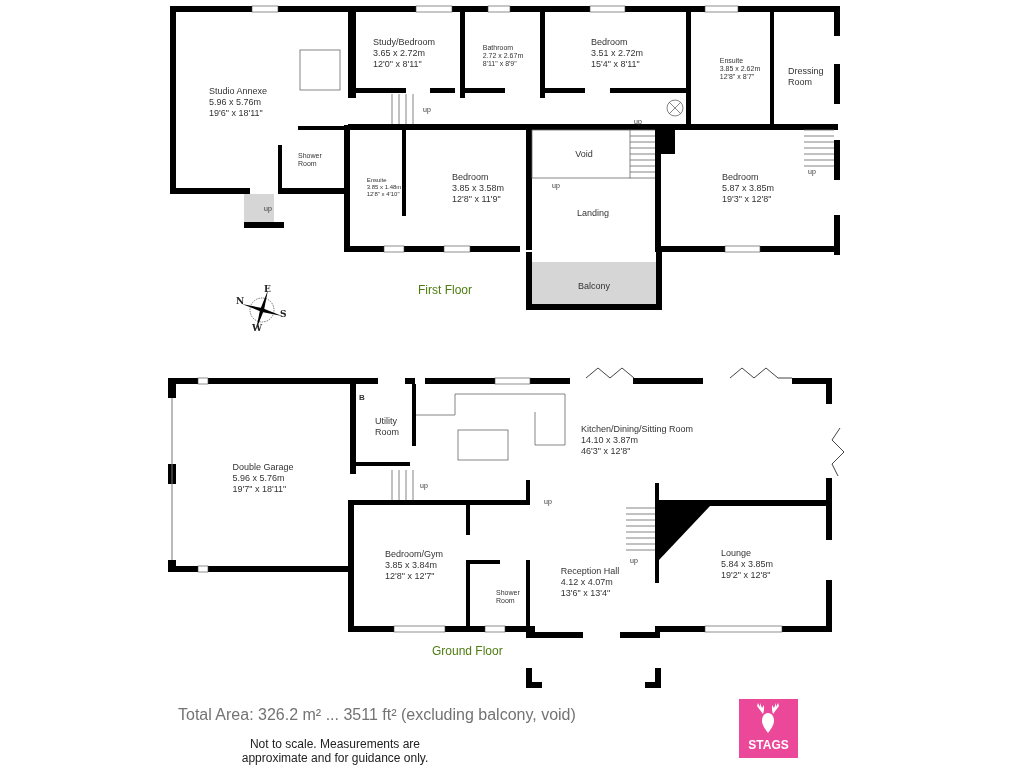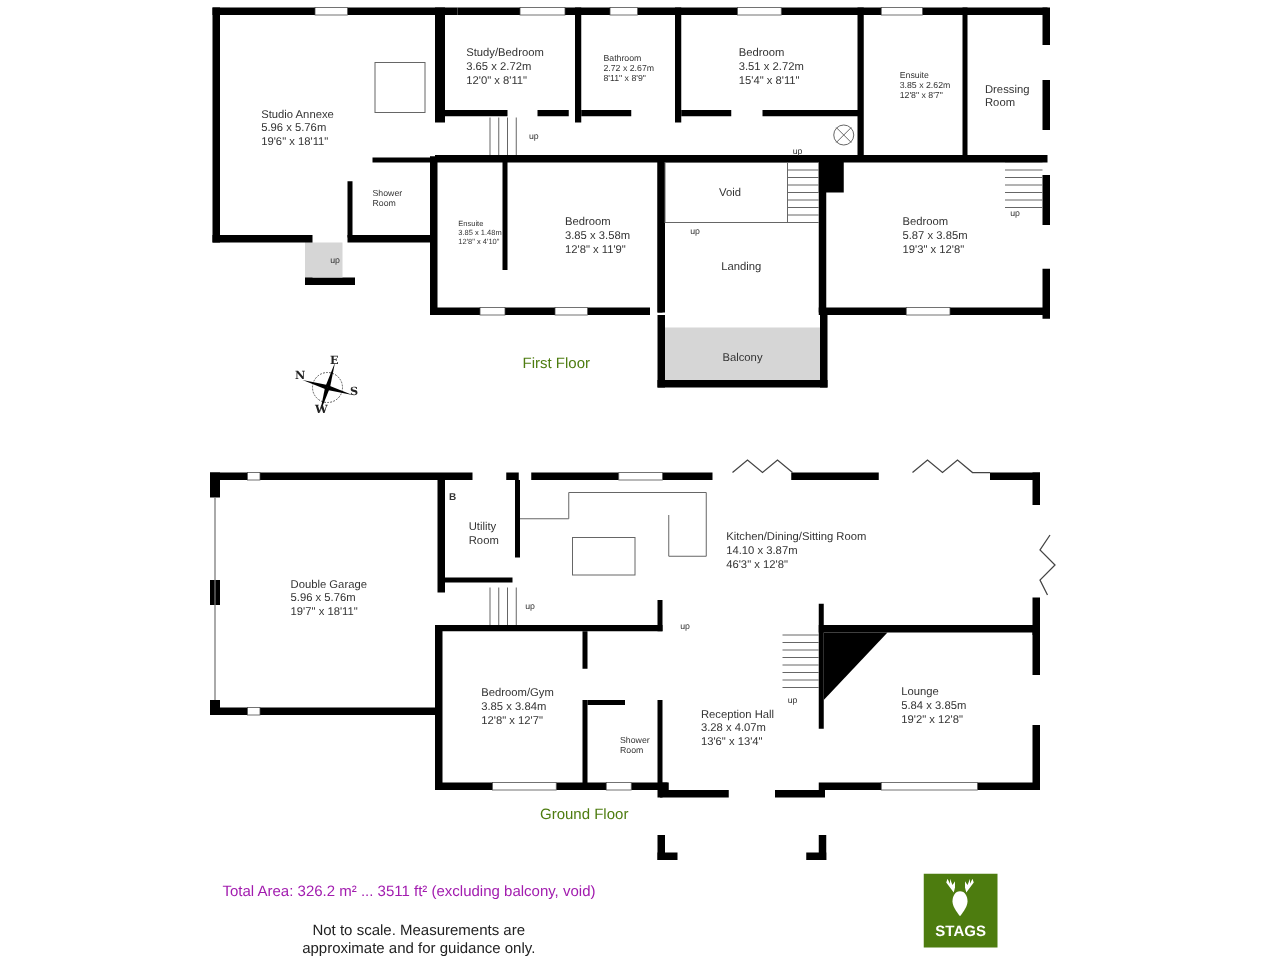--- a/index.html
+++ b/index.html
@@ -2,23 +2,23 @@
 <html><head>
 <meta charset="utf-8">
 <style>
   html, body { margin:0; padding:0; background:#ffffff; }
   body { width:1024px; height:768px; position:relative; overflow:hidden; font-family:"Liberation Sans", sans-serif; color:#333; }
   svg.plan { position:absolute; left:0; top:0; }
   .lbl { position:absolute; font-size:9px; line-height:11px; color:#333; white-space:nowrap; transform:translateX(-50%); }
   .lbl.small { font-size:7px; line-height:8px; }
   .lbl .name { display:block; }
   .floor-title { position:absolute; font-size:12px; color:#4d7c0f; }
-  .footer-area { position:absolute; left:178px; top:706px; font-size:12px; color:#a21caf; }
+  .footer-area { position:absolute; left:178px; top:706px; font-size:16px; color:#737373; }
   .footer-note { position:absolute; left:235px; top:737px; width:200px; text-align:center; font-size:12px; line-height:14px; color:#222; }
-  .logo { position:absolute; left:739px; top:699px; width:59px; height:59px; background:#4d7c0f; color:#fff; text-align:center; }
+  .logo { position:absolute; left:739px; top:699px; width:59px; height:59px; background:#ec4899; color:#fff; text-align:center; }
   .logo .brand { position:absolute; bottom:6px; left:0; right:0; font-weight:bold; font-size:12px; }
   .compass { position:absolute; left:232px; top:282px; width:60px; height:60px; }
   .compass span { position:absolute; font-family:"DejaVu Serif", serif; font-weight:bold; font-size:9px; color:#222; }
 </style>
 </head>
 <body>
 
 <svg class="plan" width="1024" height="768">
   <g fill="#000">
 
@@ -278,21 +278,21 @@
 <div class="lbl" style="left:414px;top:549px">
   <span class="name">Bedroom/Gym</span>
   <span class="name">3.85 x 3.84m</span>
   <span class="name">12'8" x 12'7"</span>
 </div>
 <div class="lbl small" style="left:511px;top:589px;width:30px;white-space:normal">
   <span class="name">Shower Room</span>
 </div>
 <div class="lbl" style="left:590px;top:566px">
   <span class="name">Reception Hall</span>
-  <span class="name">3.28 x 4.07m</span>
+  <span class="name">4.12 x 4.07m</span>
   <span class="name">13'6" x 13'4"</span>
 </div>
 <div class="lbl" style="left:747px;top:548px">
   <span class="name">Lounge</span>
   <span class="name">5.84 x 3.85m</span>
   <span class="name">19'2" x 12'8"</span>
 </div>
 <div class="lbl" style="left:362px;top:392px;font-weight:bold;font-size:8px">B</div>
 
 <div class="lbl small" style="left:424px;top:482px">up</div>

